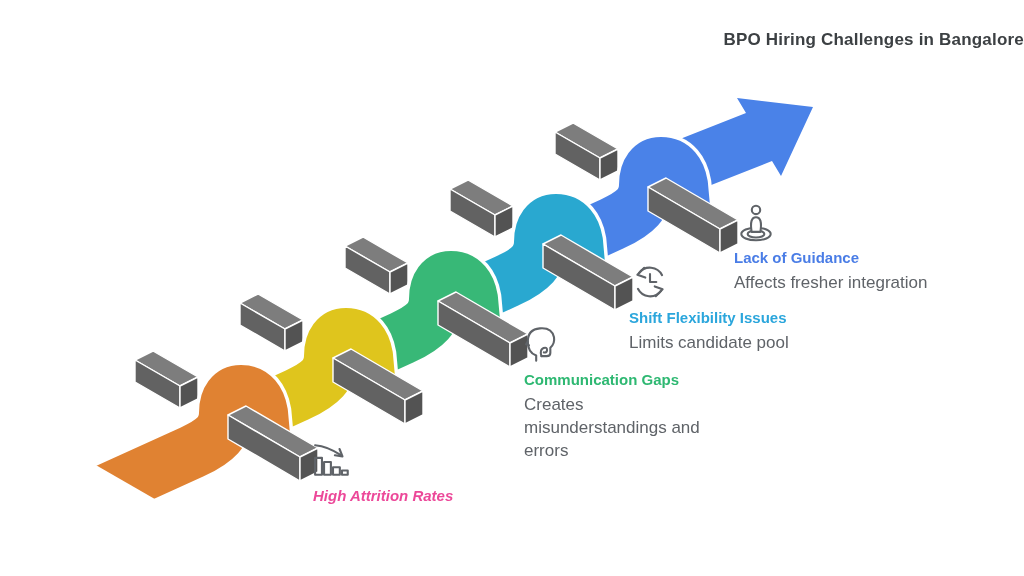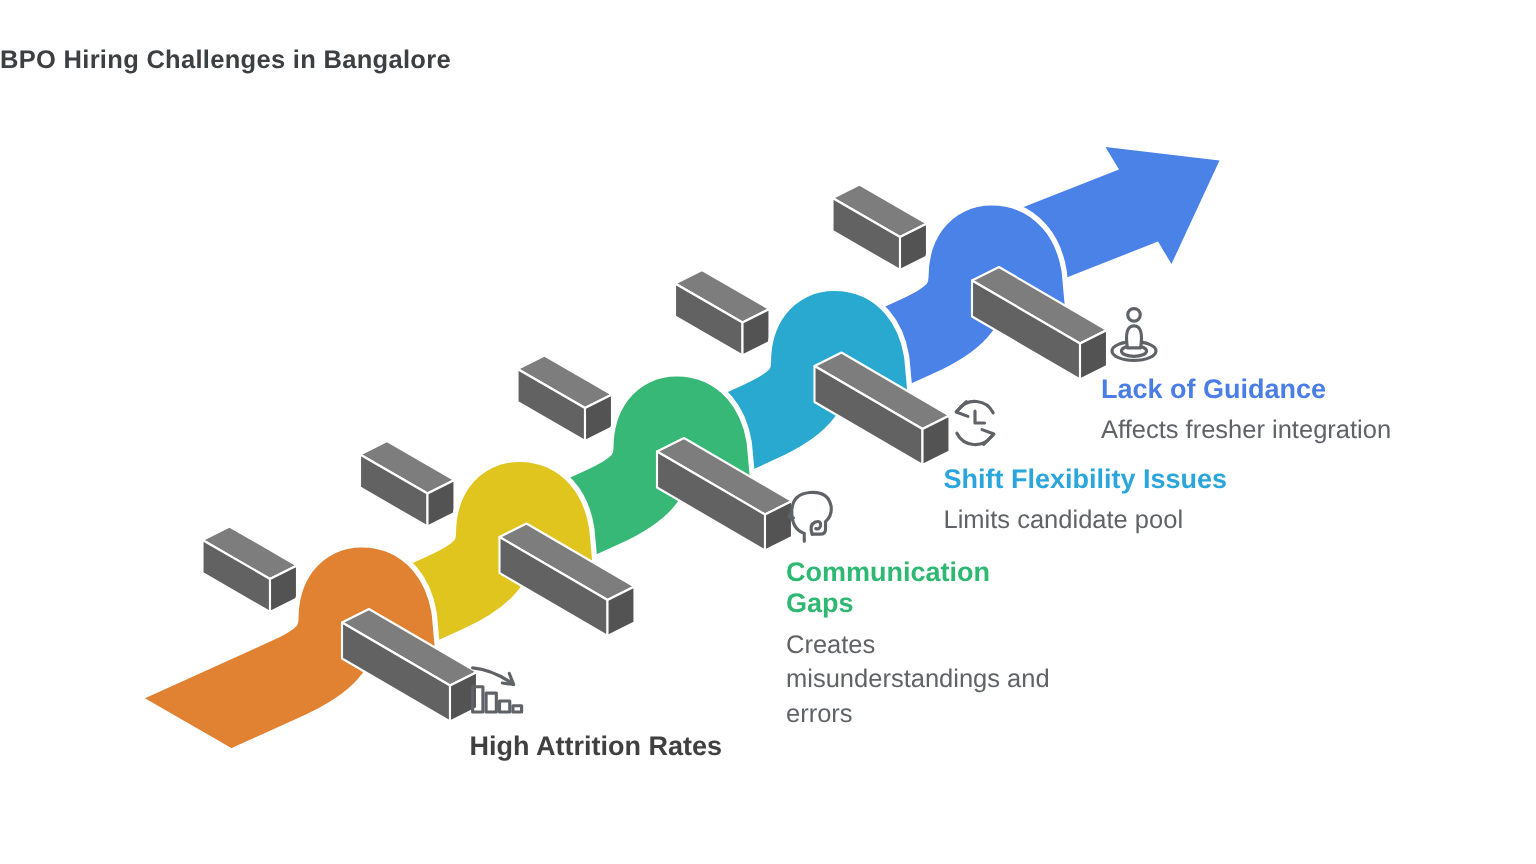--- a/index.html
+++ b/index.html
@@ -1,26 +1,26 @@
 <!DOCTYPE html>
 <html><head>
 <meta charset="utf-8">
 <style>
   html,body{margin:0;padding:0;width:1024px;height:576px;background:#ffffff;overflow:hidden;
             font-family:"Liberation Sans","DejaVu Sans",sans-serif;}
   .stage{position:relative;width:1024px;height:576px;background:#ffffff;}
   .stage > svg.scene{position:absolute;left:0;top:0;}
-  .page-title{position:absolute;left:0;right:0;top:30px;text-align:left;
+  .page-title{position:absolute;left:0;right:0;top:30px;text-align:right;
               font-size:17px;font-weight:700;letter-spacing:.2px;}
   .item{position:absolute;width:210px;}
   .item.narrow{width:178px;}
   .item .ic{display:block;margin-bottom:6px;}
   .item .ic *{stroke:#5f6368;stroke-width:2;fill:none;stroke-linecap:round;stroke-linejoin:round;}
   .item .ic .wfill{fill:#ffffff;}
-  .item .lbl{font-size:18px;font-weight:700;margin-bottom:6px;}
+  .item .lbl{font-size:15px;font-weight:700;margin-bottom:6px;}
   .item .dsc{font-size:17px;line-height:1.35;color:#5f6368;}
   .ribbon{fill:none;stroke-width:54;stroke-linejoin:round;stroke-linecap:butt;}
   .ribbon-under{fill:none;stroke:#ffffff;stroke-width:61;stroke-linejoin:round;stroke-linecap:butt;}
   .bar-top{fill:#7d7d7d;}
   .bar-front{fill:#626262;}
   .bar-end{fill:#535353;}
   .bar-face{stroke:#ffffff;stroke-width:1.4;stroke-linejoin:round;}
 </style>
 </head>
 <body>
@@ -85,21 +85,21 @@
 
   <div class="item" style="left:313px;top:441px">
     <svg class="ic" width="40" height="40" viewBox="0 0 38 36">
       <rect x="2" y="15" width="6.5" height="16"></rect>
       <rect x="10.5" y="19" width="6.5" height="12"></rect>
       <rect x="19" y="24" width="6.5" height="7"></rect>
       <rect x="27.5" y="27" width="5.5" height="4"></rect>
       <path d="M2 3 Q14 4 26.5 12.5"></path>
       <path d="M20.8 12.6 L28 13.6 L25.2 6.6"></path>
     </svg>
-    <div class="lbl" style="color: #404040;">High Attrition Rates</div>
+    <div class="lbl" style="color: #ec4899; font-style: italic;">High Attrition Rates</div>
   </div>
 
 
   <div class="item narrow" style="left:524px;top:321px">
     <svg class="ic" width="38" height="44" viewBox="0 0 36 42">
       <path d="M11.5 38 L11.5 33 Q3.5 30 3.5 19.5 Q3.5 8 15 7 Q26.5 6 28.5 15.5 Q29.5 21.5 25 25.5 L25 30.5 Q25 33.5 21.5 33.5 L16.5 33.5"></path>
       <path d="M16.5 33.5 Q14.5 27.5 18.5 25.8 Q22.3 24.5 21.8 28.2 Q21.4 30.6 18.8 30"></path>
       <path d="M3.5 19.5 L1.8 22.3 L4.6 23.2"></path>
     </svg>
     <div class="lbl" style="color: rgb(46, 184, 114);">Communication Gaps</div>

